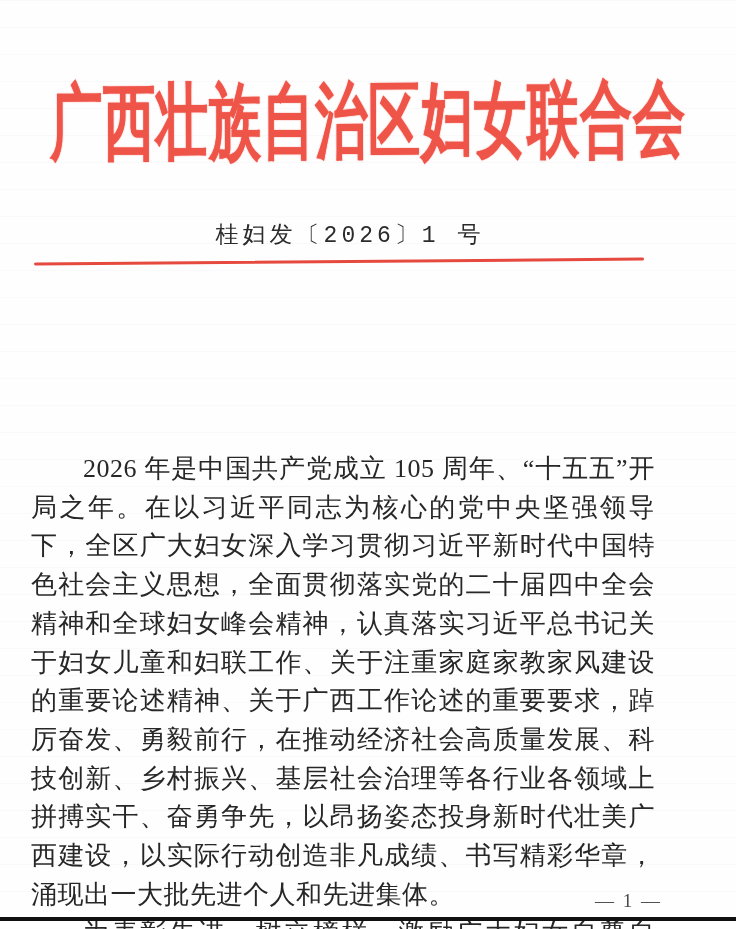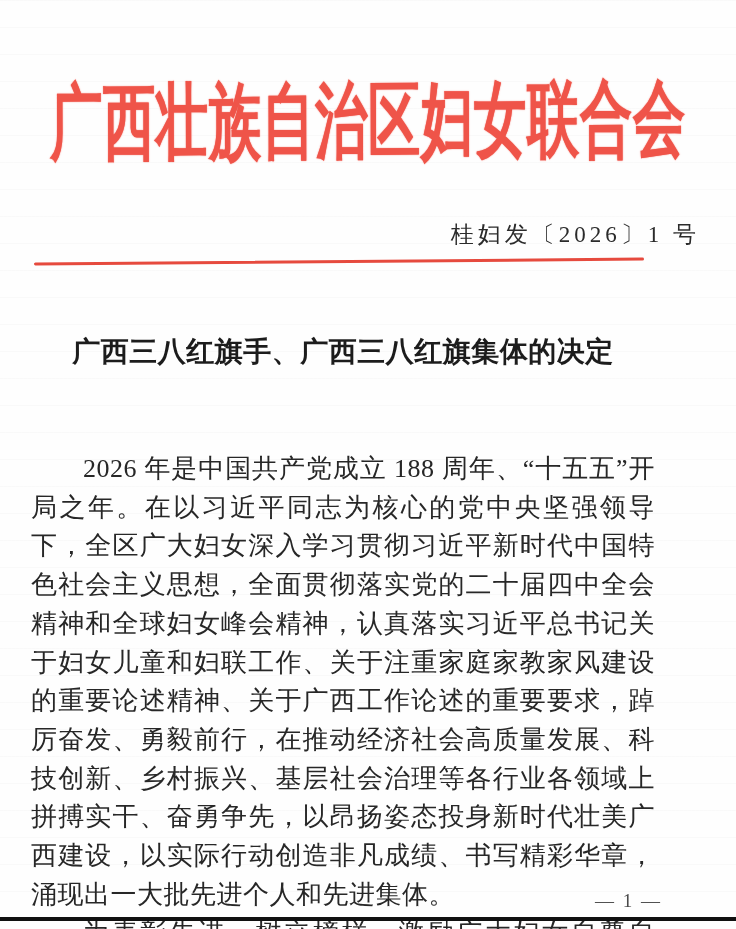--- a/index.html
+++ b/index.html
@@ -38,24 +38,25 @@
     transform: scaleY(1.6) rotate(-0.25deg);
     transform-origin: top center;
     text-shadow: 0 0 1px var(--header-red, #ef5449);
   }
 
   .doc-number {
     position: absolute;
     top: 219px;
     left: 0;
     width: 700px;
-    text-align: right;
+    text-align: center;
     font-size: 23px;
     letter-spacing: 4px;
     color: #2b2b2b;
+    font-family: Liberation Mono, monospace;
   }
 
   .red-rule {
     position: absolute;
     top: 260px;
     left: 34px;
     width: 610px;
     height: 3px;
     background: var(--rule-red, #e64a3e);
     transform: rotate(-0.45deg);
@@ -118,25 +119,24 @@
 
 <div class="page">
 
   <div class="org-name">广西壮族自治区妇女联合会</div>
 
   <div class="doc-number">桂妇发〔2026〕1 号</div>
 
   <div class="red-rule"></div>
 
   <div class="doc-title">
-    <div class="title-line">广西三八红旗手、广西三八红旗集体的决定</div>
   </div>
 
   <div class="doc-body">
-      <p class="body-para">2026 年是中国共产党成立 188 周年、“十五五”开局之年。在以习近平同志为核心的党中央坚强领导下，全区广大妇女深入学习贯彻习近平新时代中国特色社会主义思想，全面贯彻落实党的二十届四中全会精神和全球妇女峰会精神，认真落实习近平总书记关于妇女儿童和妇联工作、关于注重家庭家教家风建设的重要论述精神、关于广西工作论述的重要要求，踔厉奋发、勇毅前行，在推动经济社会高质量发展、科技创新、乡村振兴、基层社会治理等各行业各领域上拼搏实干、奋勇争先，以昂扬姿态投身新时代壮美广西建设，以实际行动创造非凡成绩、书写精彩华章，涌现出一大批先进个人和先进集体。</p>
+      <p class="body-para">2026 年是中国共产党成立 105 周年、“十五五”开局之年。在以习近平同志为核心的党中央坚强领导下，全区广大妇女深入学习贯彻习近平新时代中国特色社会主义思想，全面贯彻落实党的二十届四中全会精神和全球妇女峰会精神，认真落实习近平总书记关于妇女儿童和妇联工作、关于注重家庭家教家风建设的重要论述精神、关于广西工作论述的重要要求，踔厉奋发、勇毅前行，在推动经济社会高质量发展、科技创新、乡村振兴、基层社会治理等各行业各领域上拼搏实干、奋勇争先，以昂扬姿态投身新时代壮美广西建设，以实际行动创造非凡成绩、书写精彩华章，涌现出一大批先进个人和先进集体。</p>
       <p class="body-para">为表彰先进、树立榜样，激励广大妇女自尊自信、自立自强，</p>
     </div>
 
   <div class="page-number">— 1 —</div>
 
   <div class="bottom-edge"></div>
 
 </div>
 
 </body></html>

